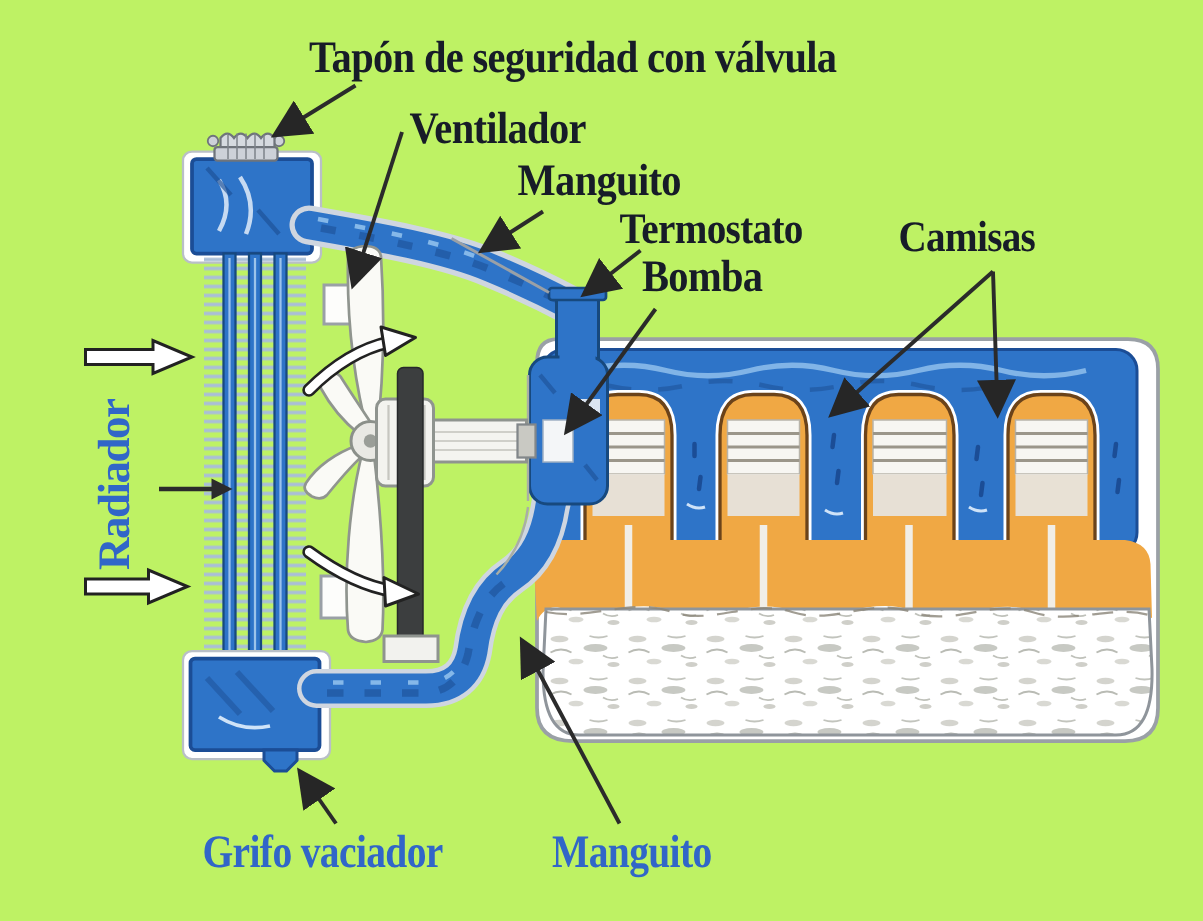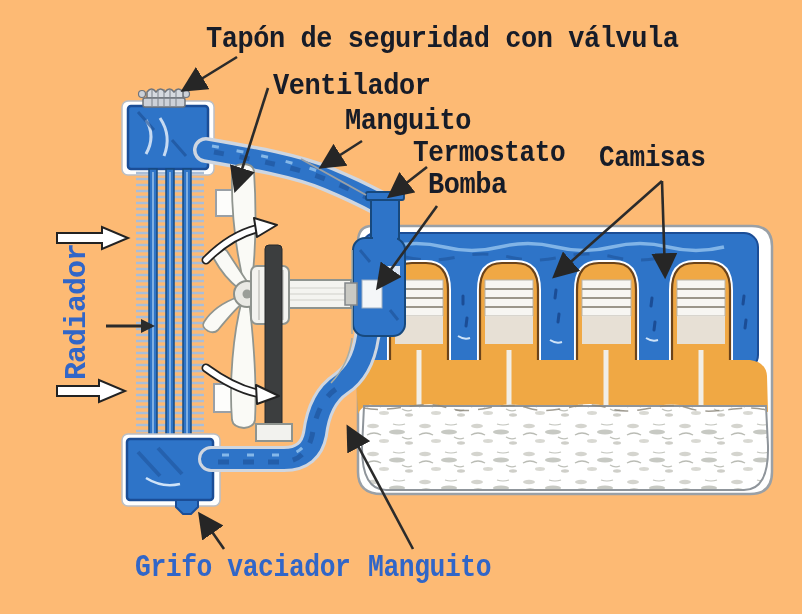--- a/index.html
+++ b/index.html
@@ -1,17 +1,17 @@
 <!DOCTYPE html>
 <html><head>
 <meta charset="utf-8">
 <style>
   html,body{margin:0;padding:0;background:#ffffff;}
-  #stage{position:relative;width:802px;height:614px;background:#fdba74;overflow:hidden;
-         font-family:Liberation Mono, monospace;}
+  #stage{position:relative;width:802px;height:614px;background:#bef264;overflow:hidden;
+         font-family:Liberation Serif, serif;}
   #stage svg{position:absolute;left:0;top:0;}
   .lbl{position:absolute;font-weight:700;color:#171c28;letter-spacing:-0.5px;
        white-space:nowrap;line-height:1;transform-origin:0 0;transform:scaleX(.9);}
   .lbl-blue{color:#3166c8;}
   .lbl-sm{transform:scaleX(.85);}
   .lbl-vert{position:absolute;font-weight:700;color:#3166c8;letter-spacing:-1px;
             writing-mode:vertical-rl;transform:rotate(180deg);transform-origin:center;
             white-space:nowrap;line-height:1;}
 </style>
 </head>

